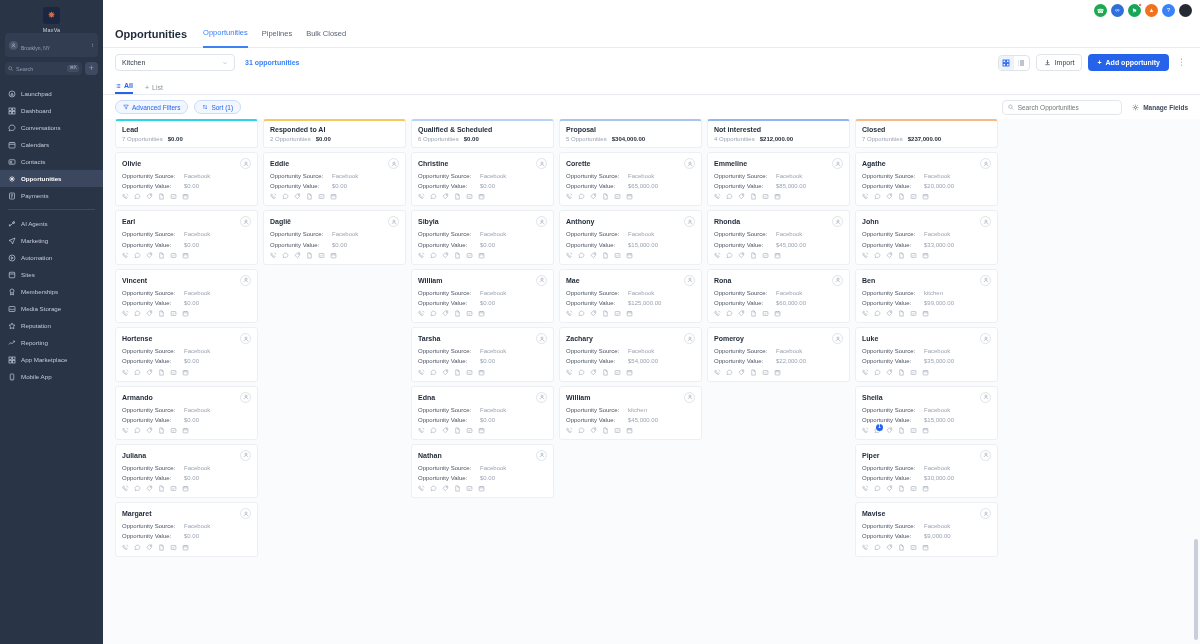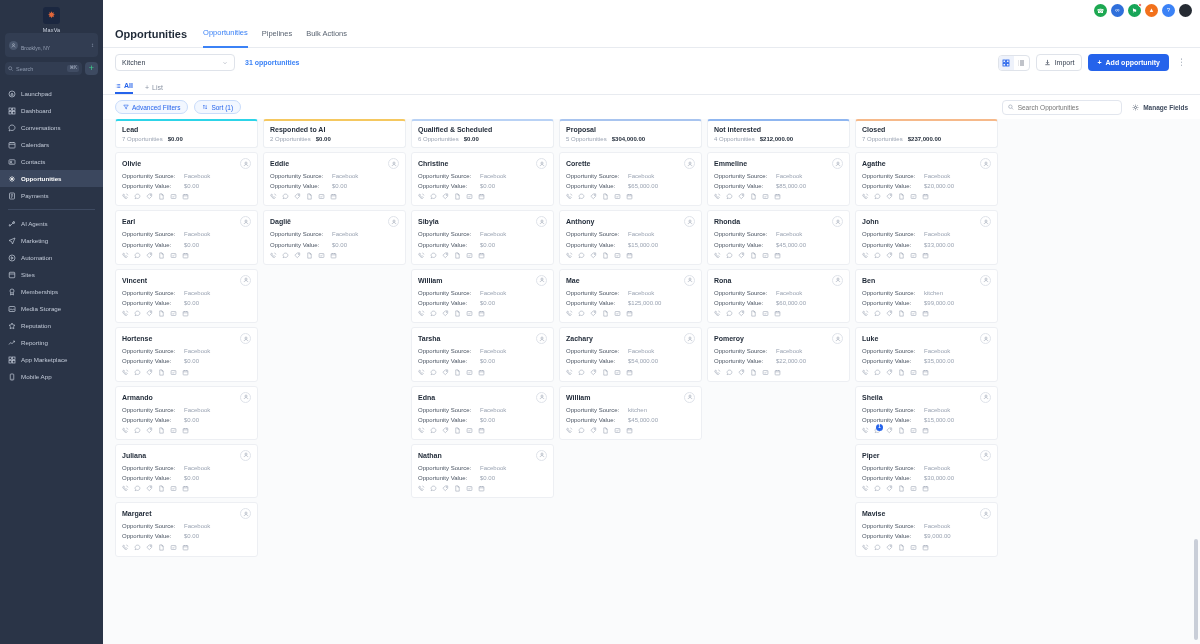--- a/index.html
+++ b/index.html
@@ -410,21 +410,21 @@
     <span class="circ o">▲</span>
     <span class="circ lb">?</span>
     <span class="circ av"></span>
   </div>
 
   <div class="pagehead">
     <span class="page-title">Opportunities</span>
     <div class="tabs">
       <span class="tab active">Opportunities</span>
       <span class="tab">Pipelines</span>
-      <span class="tab">Bulk Actions</span>
+      <span class="tab">Bulk Closed</span>
     </div>
   </div>
 
   <div class="toolbar">
     <div class="pipeline-select">
       <span>Kitchen</span>
       <svg width="6" height="6" viewBox="0 0 16 16" fill="none" stroke="#9aa3b2" stroke-width="1.6">
           <path d="M4 6l4 4 4-4"></path>
         </svg>
     </div>

